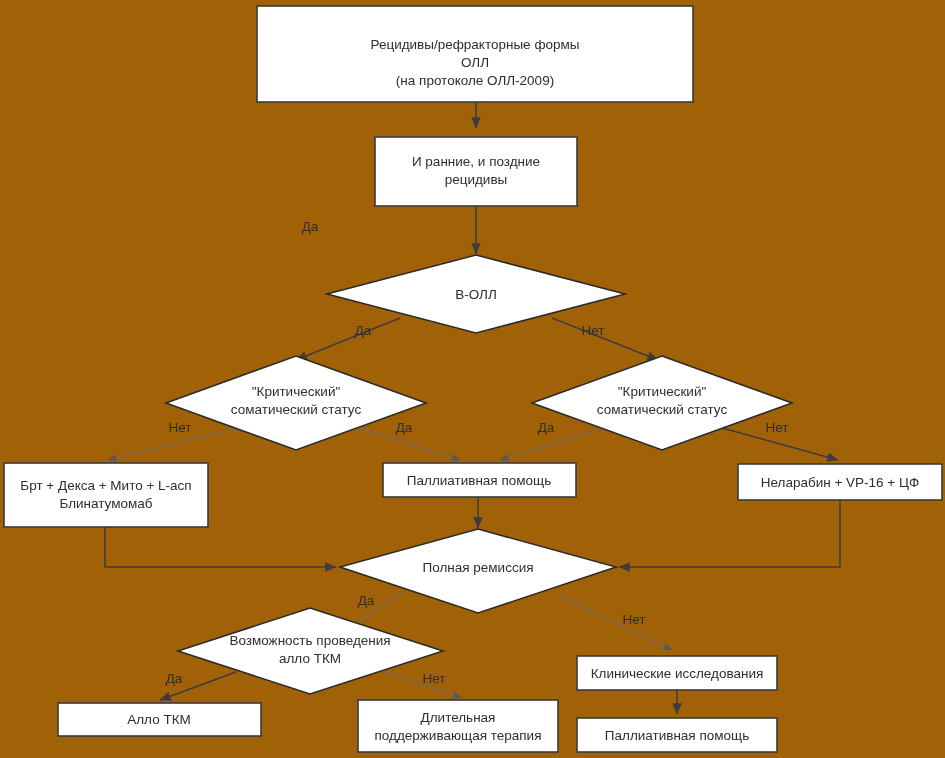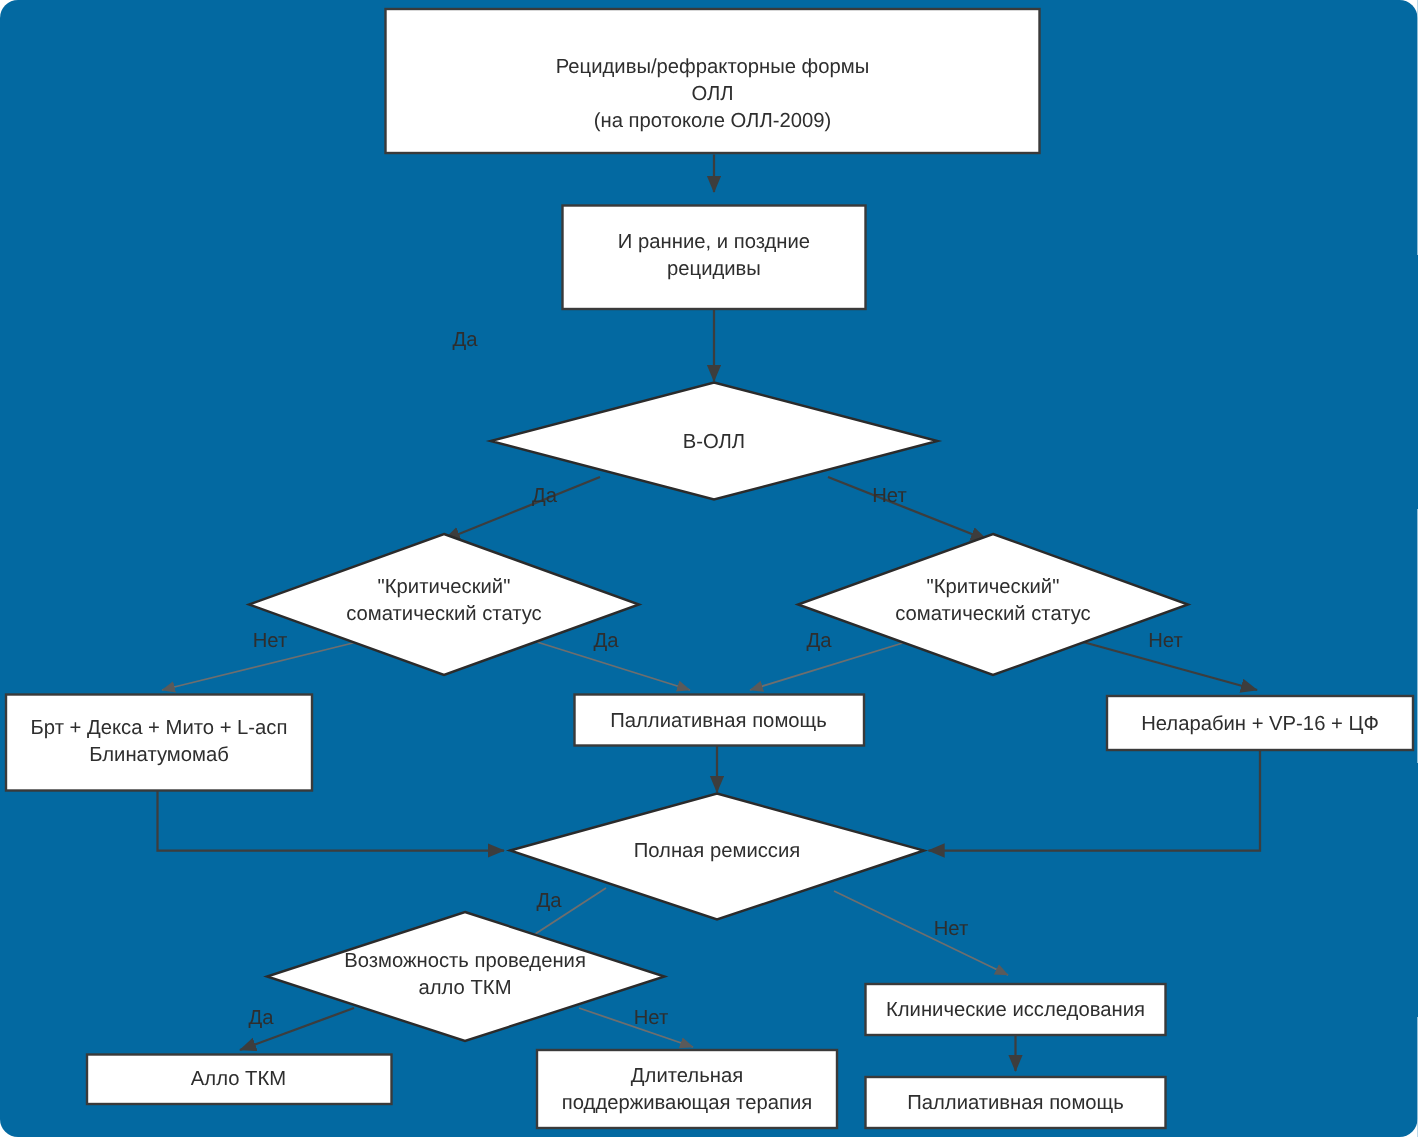--- a/index.html
+++ b/index.html
@@ -4,24 +4,23 @@
 <style>
   html, body {
     margin: 0;
     padding: 0;
     background: #ffffff;
   }
   #chart-root {
     position: relative;
     width: 945px;
     height: 758px;
-    background: #0369a1;
+    background: #a16207;
     font-family: "Liberation Sans", sans-serif;
     overflow: hidden;
-    border-radius: 12px;
   }
   svg.flow {
     position: absolute;
     left: 0;
     top: 0;
     width: 945px;
     height: 758px;
   }
   .node-box {
     fill: #ffffff;

